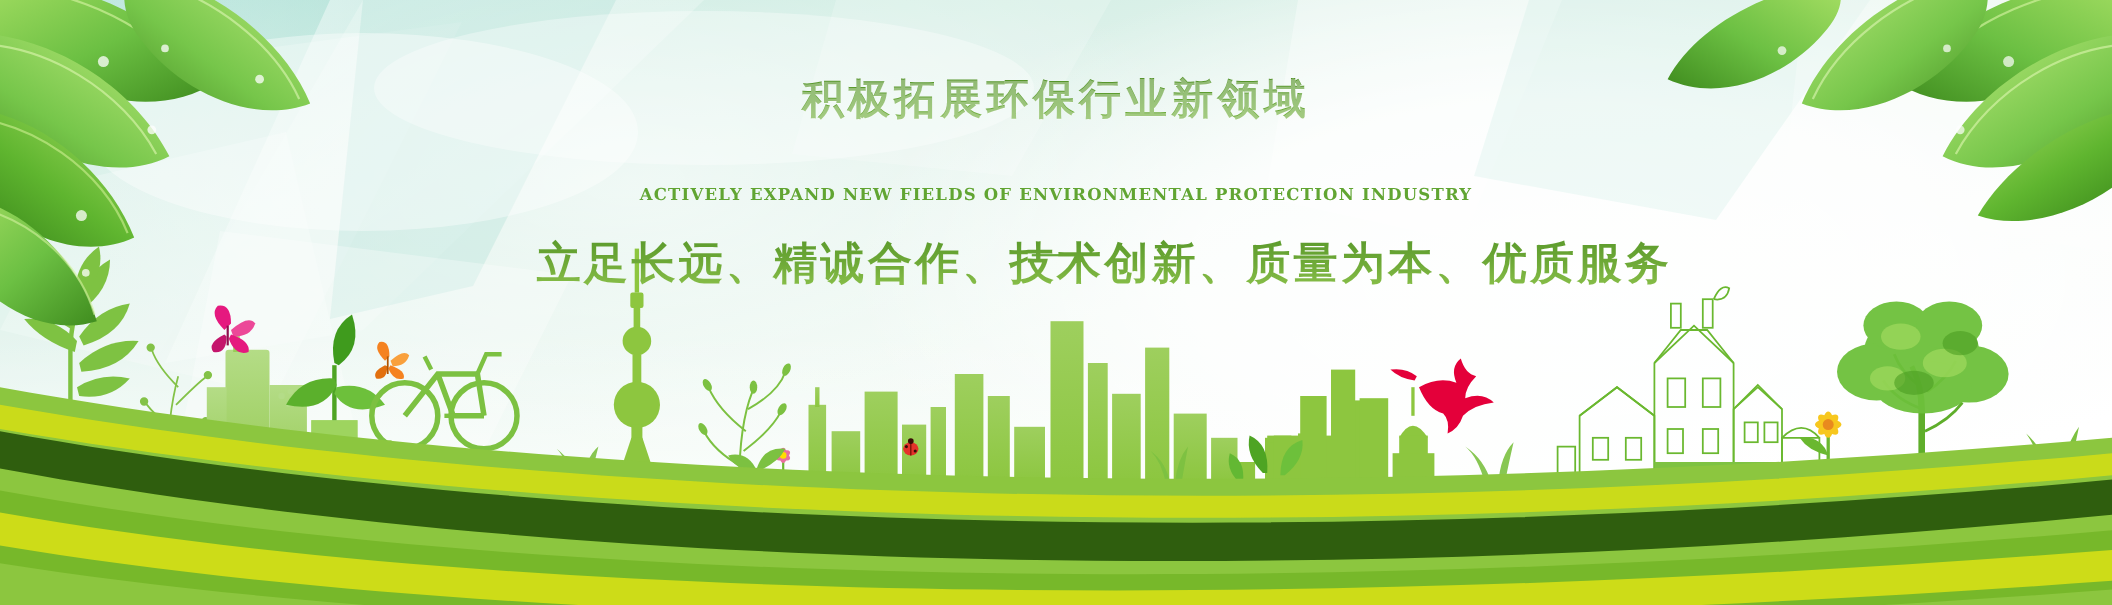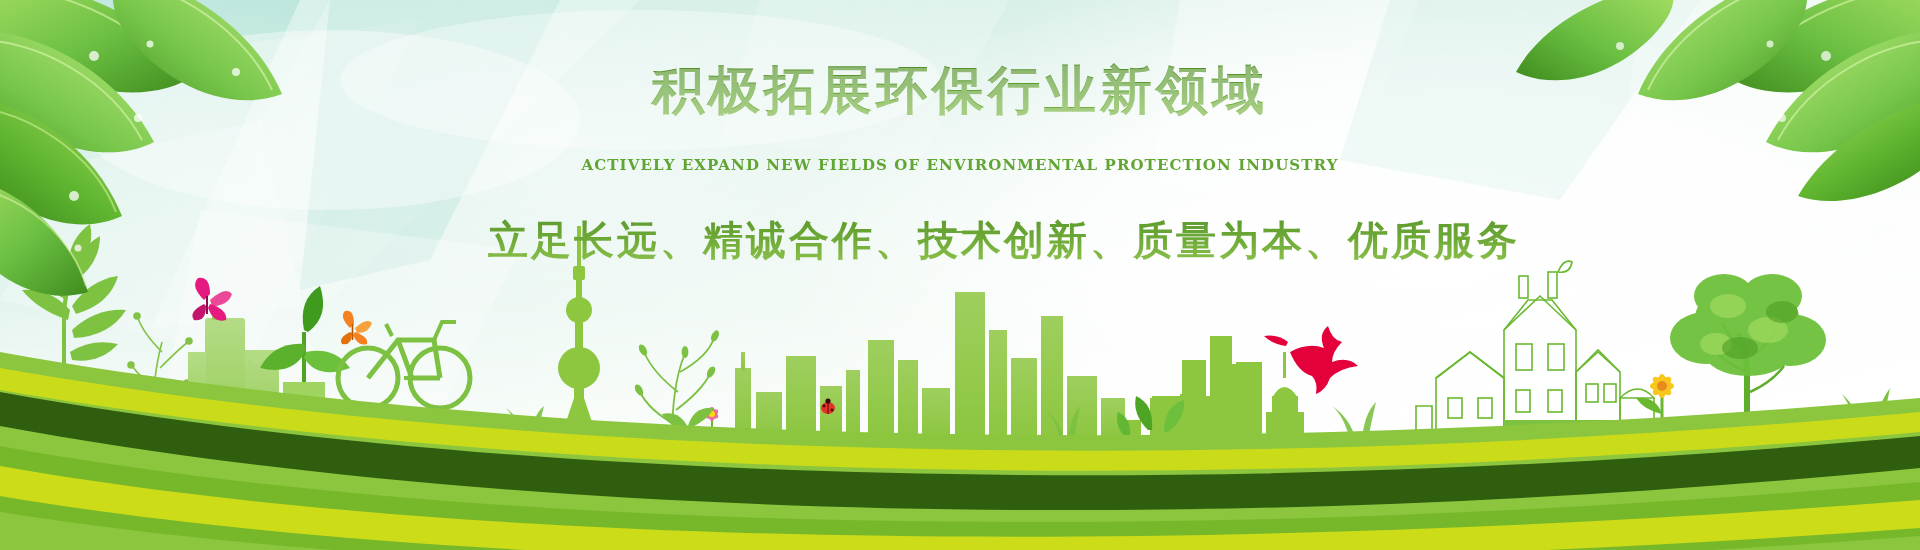--- a/index.html
+++ b/index.html
@@ -20,30 +20,30 @@
   .facets svg{width:100%;height:100%;display:block;}
 
   
   .textblock{
     position:absolute;left:0;top:0;width:1920px;text-align:center;
     pointer-events:none;
   }
   .title{
     position:absolute;left:0;top:58px;width:1920px;
     font-family:"DejaVu Serif","Liberation Serif",serif;
-    font-weight:700;font-size:52px;line-height:64px;
+    font-weight:700;font-size:38px;line-height:64px;
     letter-spacing:4px;
     color:#5a9a2f;
     background:linear-gradient(180deg,#4d8a24 0%,#5f9f31 45%,#7fba44 100%);
     -webkit-background-clip:text;background-clip:text;
     -webkit-text-fill-color:transparent;
     text-shadow:0 1px 0 rgba(255,255,255,0.35);
   }
   .subtitle-en{
-    position:absolute;left:0;top:156px;width:1920px;
+    position:absolute;left:0;top:168px;width:1920px;
     font-family:"DejaVu Serif","Liberation Serif",serif;
     font-weight:700;font-size:15px;letter-spacing:1.1px;
     color:#61a532;
   }
   .divider{
     position:absolute;left:50%;top:231px;transform:translateX(-50%);
     width:44px;height:2px;background:#5fa22f;opacity:.95;
   }
   .tagline{
     position:absolute;left:0;top:210px;width:1920px;

